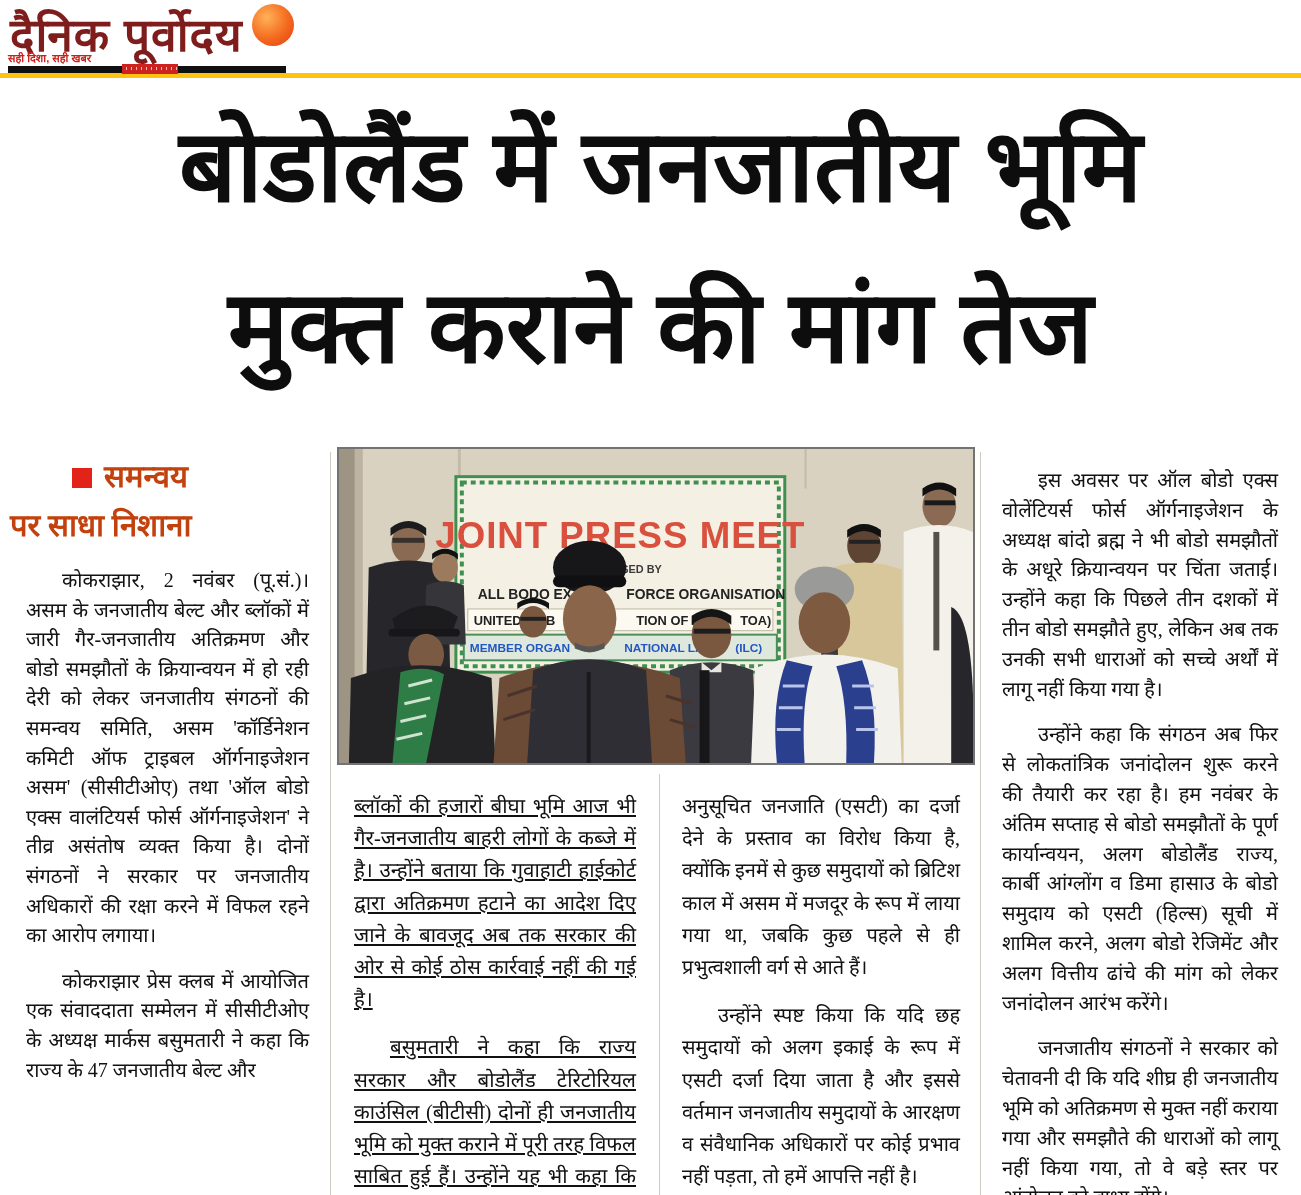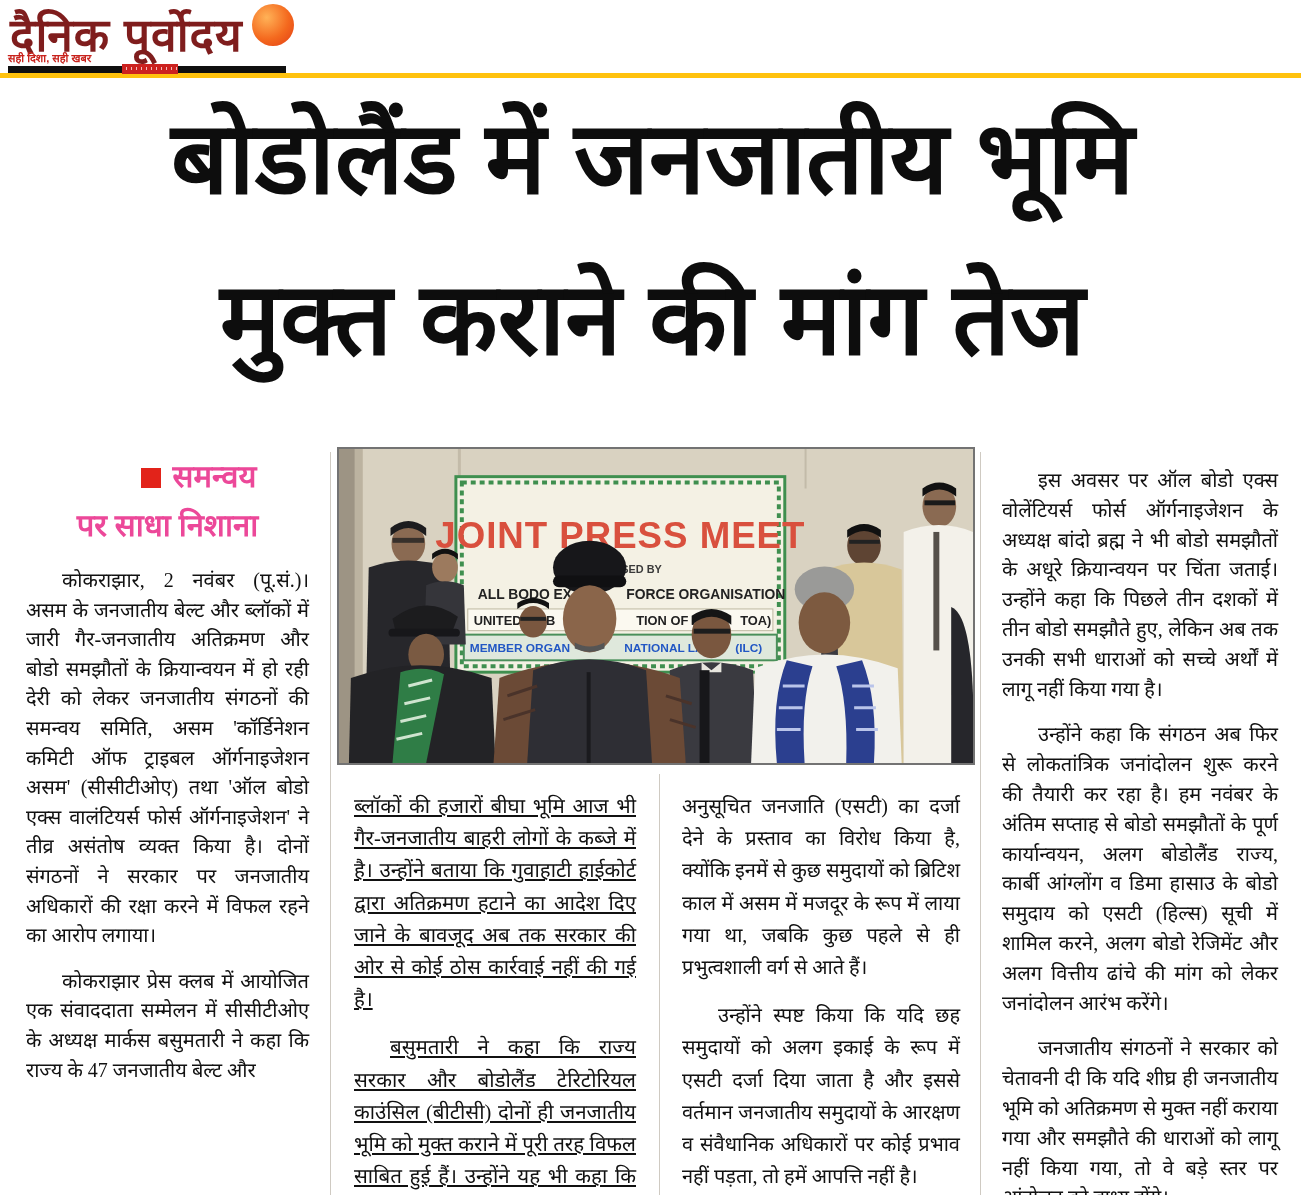--- a/index.html
+++ b/index.html
@@ -38,42 +38,42 @@
   .masthead-yellow-bar{position:absolute;left:0px;top:73px;width:1301px;height:5px;background:#ffc20e;z-index:0;}
 
   
   #headline{
     position:absolute;left:40px;top:78px;width:1225px;height:360px;
     text-align:center;
     font-family:"Liberation Sans", sans-serif;
     font-weight:900;color:#0d0d0d;
     font-size:101px;line-height:161px;
     letter-spacing:0px;
-    margin:0;
+    margin:8px;
   }
   #headline span{display:block;white-space:nowrap;}
 
   
   .vrule{position:absolute;width:1px;background:#cfcac2;}
 
   
   .col{position:absolute;text-align:justify;}
   .col p{margin:16px;text-indent:36px;}
   #col1{left:10px;top:452px;width:315px;font-size:20px;line-height:29.6px;}
   #col2{left:338px;top:774px;width:314px;font-size:20.5px;line-height:32.2px;text-decoration:underline;}
   #col3{left:666px;top:774px;width:310px;font-size:20px;line-height:32.2px;}
   #col4{left:986px;top:450px;width:308px;font-size:20px;line-height:29.8px;}
   .dateline{font-weight:normal;}
 
   
   #subhead{
     margin:0 0 12px 0;
     font-family:"Liberation Serif", serif;
-    font-size:31px;line-height:49px;font-weight:bold;color:#ec4899;
-    text-align:center;text-indent:0;
+    font-size:31px;line-height:49px;font-weight:bold;color:#c2410c;
+    text-align:left;text-indent:0;
   }
   #subhead .sh-line1{padding-left:62px;display:block;}
   #subhead .sh-line{display:block;}
   .red-square{
     display:inline-block;width:20px;height:20px;background:#e2231a;
     margin-right:12px;vertical-align:baseline;position:relative;top:1px;
   }
 
   
   #photo{

